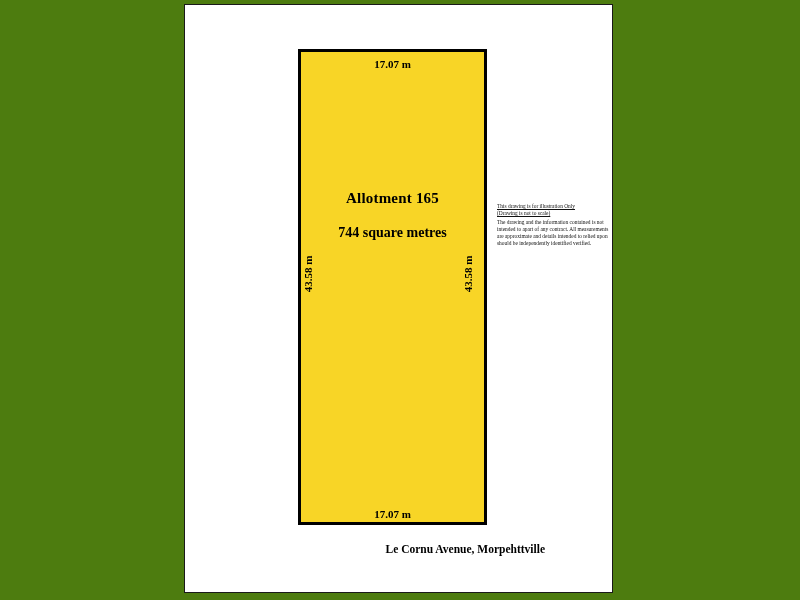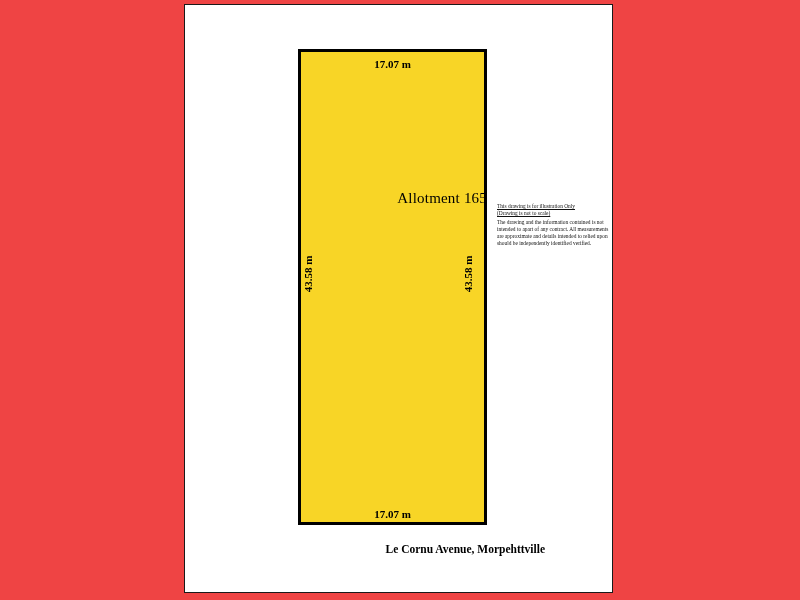--- a/index.html
+++ b/index.html
@@ -10,21 +10,21 @@
   body {
     width: 800px;
     height: 600px;
     font-family: "Liberation Serif", serif;
     overflow: hidden;
   }
   #page {
     position: relative;
     width: 800px;
     height: 600px;
-    background: #ef4444;
+    background: #4d7c0f;
   }
   
   #sheet {
     position: absolute;
     left: 184px;
     top: 4px;
     width: 429px;
     height: 589px;
     border: 1px solid #1a1a1a;
     background: #ffffff;
@@ -79,24 +79,23 @@
   }
   #lot-labels {
     position: absolute;
     left: 113px;
     top: 185px;
     width: 189px;
     text-align: center;
   }
   #lot-title {
     font-size: 15px;
-    font-weight: normal;
+    font-weight: bold;
     color: #000000;
     letter-spacing: 0.2px;
-    text-align: right;
   }
   #lot-area {
     margin-top: 18px;
     font-size: 14px;
     font-weight: bold;
     color: #000000;
   }
   #street-label {
     position: absolute;
     left: 60px;
@@ -136,20 +135,21 @@
 
     <div id="lot" style="background: rgb(248, 213, 38); border-color: rgb(0, 0, 0);"></div>
 
     <div class="dim" id="dim-top">17.07 m</div>
     <div class="dim" id="dim-bottom">17.07 m</div>
     <div class="dim" id="dim-left">43.58 m</div>
     <div class="dim" id="dim-right">43.58 m</div>
 
     <div id="lot-labels">
       <div id="lot-title">Allotment 165</div>
+      <div id="lot-area">744 square metres</div>
     </div>
 
     <div id="street-label">Le Cornu Avenue, Morpehttville</div>
 
     <div id="disclaimer">
       <p class="u">This drawing is for illustration Only</p>
       <p class="u">(Drawing is not to scale)</p>
       <p class="body">The drawing and the information contained is not intended to apart of any contract. All measurements are approximate and details intended to relied upon should be independently identified verified.</p>
     </div>
 

